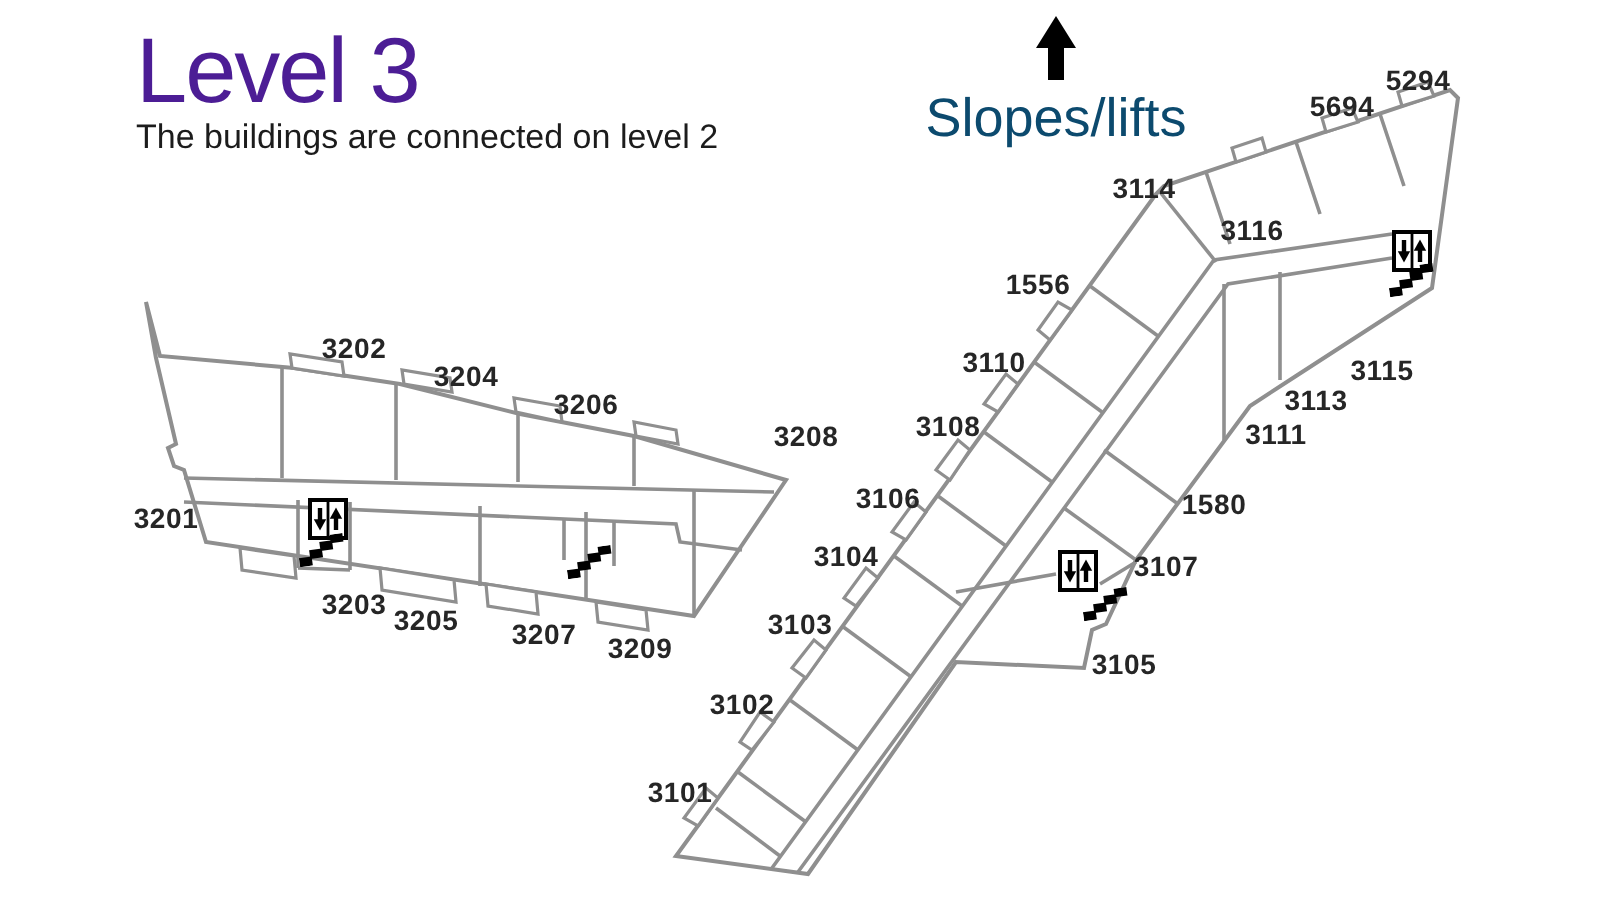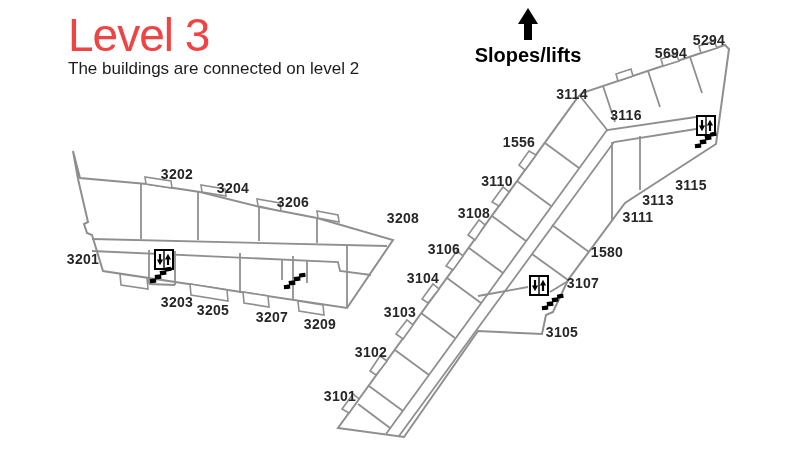--- a/index.html
+++ b/index.html
@@ -8,27 +8,27 @@
     --icon:#000000;
     --bg:#ffffff;
   }
   html,body{margin:0;padding:0;background:var(--bg);}
   #stage{
     position:relative;width:800px;height:450px;overflow:hidden;background:var(--bg);
     font-family:"Liberation Sans", sans-serif;color:var(--text);
   }
   .title-block{position:absolute;left:68px;top:12px;}
   .title-block h1{
-    margin:0;font-size:46px;line-height:1.0;font-weight:400;letter-spacing:-1px;color:#ef4444;
+    margin:0;font-size:46px;line-height:1.0;font-weight:400;letter-spacing:-1px;color:#4c1d95;
   }
   .title-block .subtitle{
     margin-top:1px;font-size:17px;font-weight:400;color:#1c1c1c;
   }
   .legend-block{position:absolute;left:448px;top:6px;width:160px;text-align:center;}
-  .legend-block .legend-label{font-size:20px;font-weight:700;color:#000000;margin-top:2px;}
+  .legend-block .legend-label{font-size:27px;font-weight:400;color:#0c4a6e;margin-top:2px;}
   .legend-block svg{display:block;margin:0 auto;}
   svg.plan{position:absolute;left:0;top:0;}
   .wall-thin{fill:none;stroke:var(--wall);stroke-width:1.8;}
   .bldg{fill:#ffffff;stroke:var(--wall);stroke-width:2;stroke-linejoin:miter;}
   .alcove{fill:#ffffff;stroke:var(--wall);stroke-width:1.6;}
   .room-label{
     position:absolute;transform:translate(-50%,-50%);
     font-size:14px;font-weight:700;letter-spacing:0.3px;color:#262626;white-space:nowrap;
   }
   .elevator{

